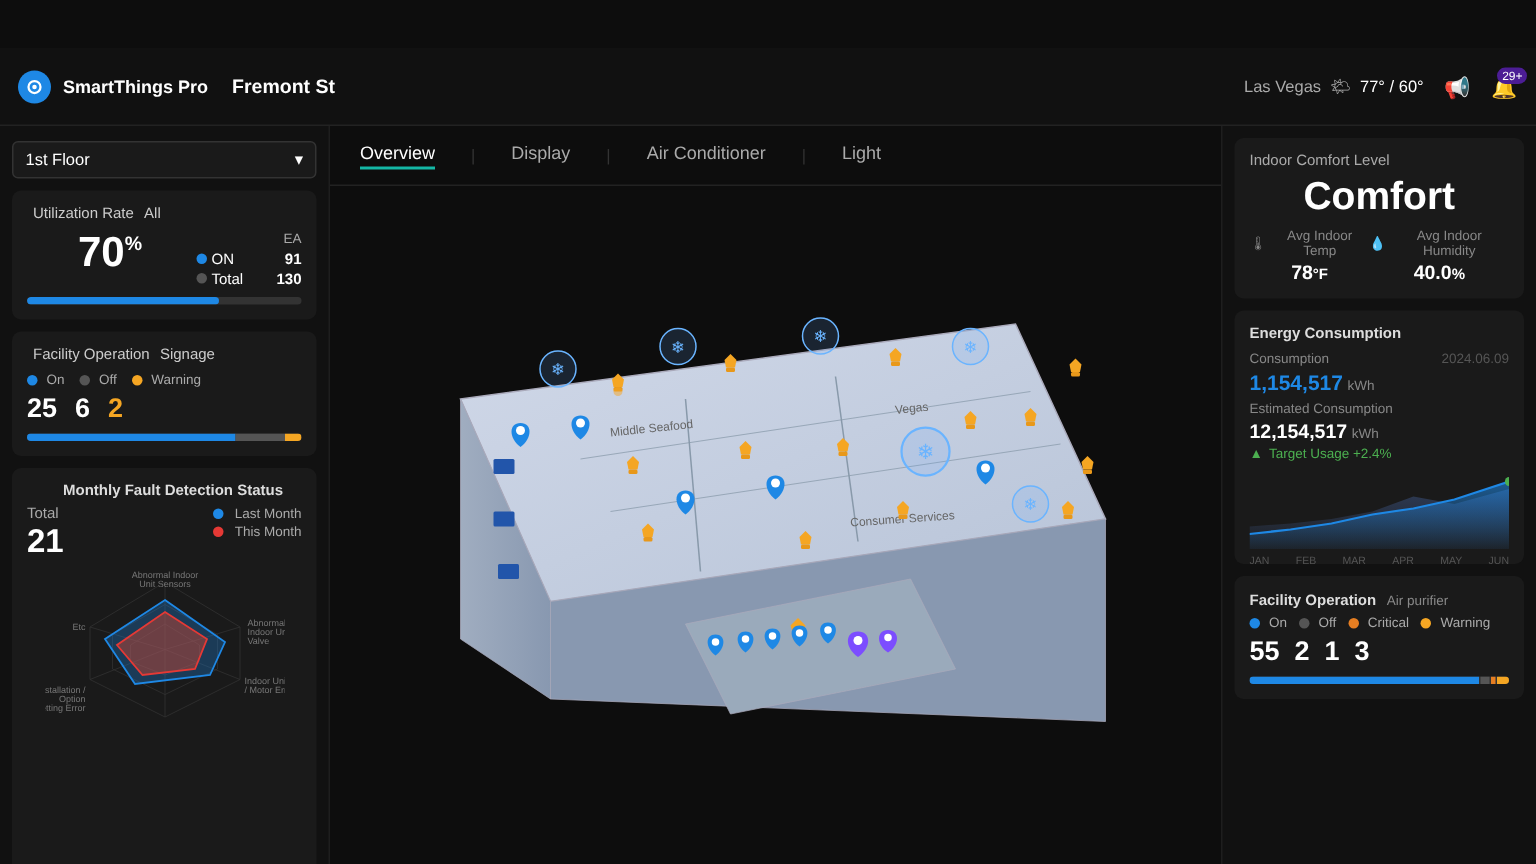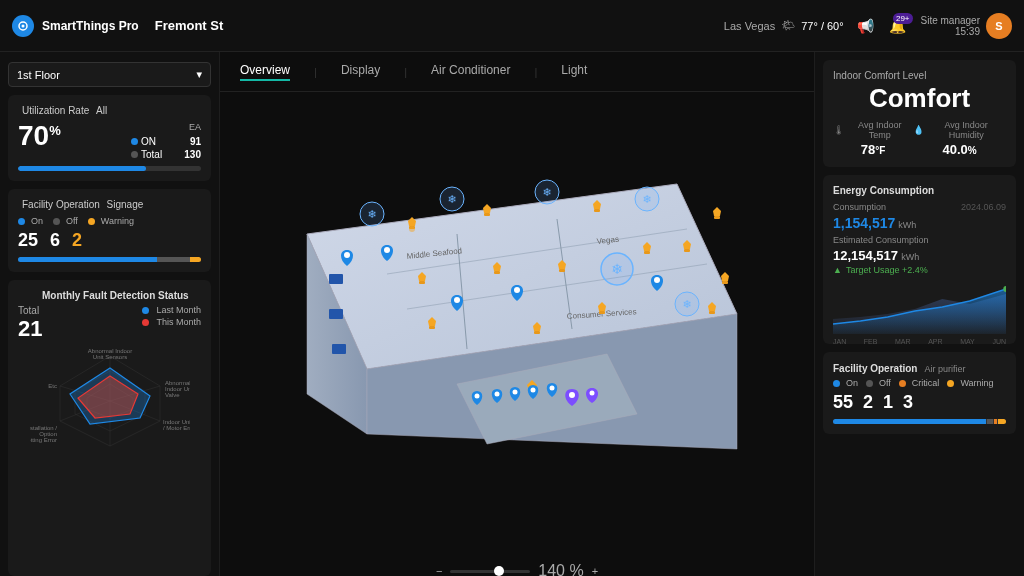--- a/index.html
+++ b/index.html
@@ -14,20 +14,21 @@
     }
 
     
     .header {
       background: #111;
       height: 52px;
       display: flex;
       align-items: center;
       padding: 0 12px;
       border-bottom: 1px solid #222;
+      margin-top: 32px;
     }
     .logo {
       display: flex;
       align-items: center;
       gap: 8px;
       margin-right: 16px;
     }
     .logo-icon {
       width: 22px; height: 22px;
       background: #1e88e5;
@@ -117,20 +118,21 @@
       color: #aaa;
       margin-bottom: 6px;
     }
     .card-title span { color: #ccc; margin-left: 4px; }
 
     
     .util-main {
       display: flex;
       align-items: flex-end;
       justify-content: space-between;
+      margin-left: 34px;
     }
     .util-big {
       font-size: 28px;
       font-weight: 700;
       color: #fff;
       line-height: 1;
     }
     .util-big sup { font-size: 13px; }
     .util-stats {
       display: flex;
@@ -391,27 +393,20 @@
       <span>Las Vegas</span>
       <span>🌤</span>
       <span class="temp">
         <span>77°</span> / <span>60°</span>
       </span>
     </div>
     <div class="header-icon">📢</div>
     <div class="header-icon notif-badge">
       🔔
       <span class="badge">29+</span>
-    </div>
-    <div class="site-manager">
-      <div class="site-manager-info">
-        <div>Site manager</div>
-        <div>15:39</div>
-      </div>
-      <div class="avatar">S</div>
     </div>
   </div>
 </div>
 
 <div class="main">
 
   <div class="sidebar">
     <div class="floor-select">
       <span>1st Floor</span>
       <span>▾</span>

